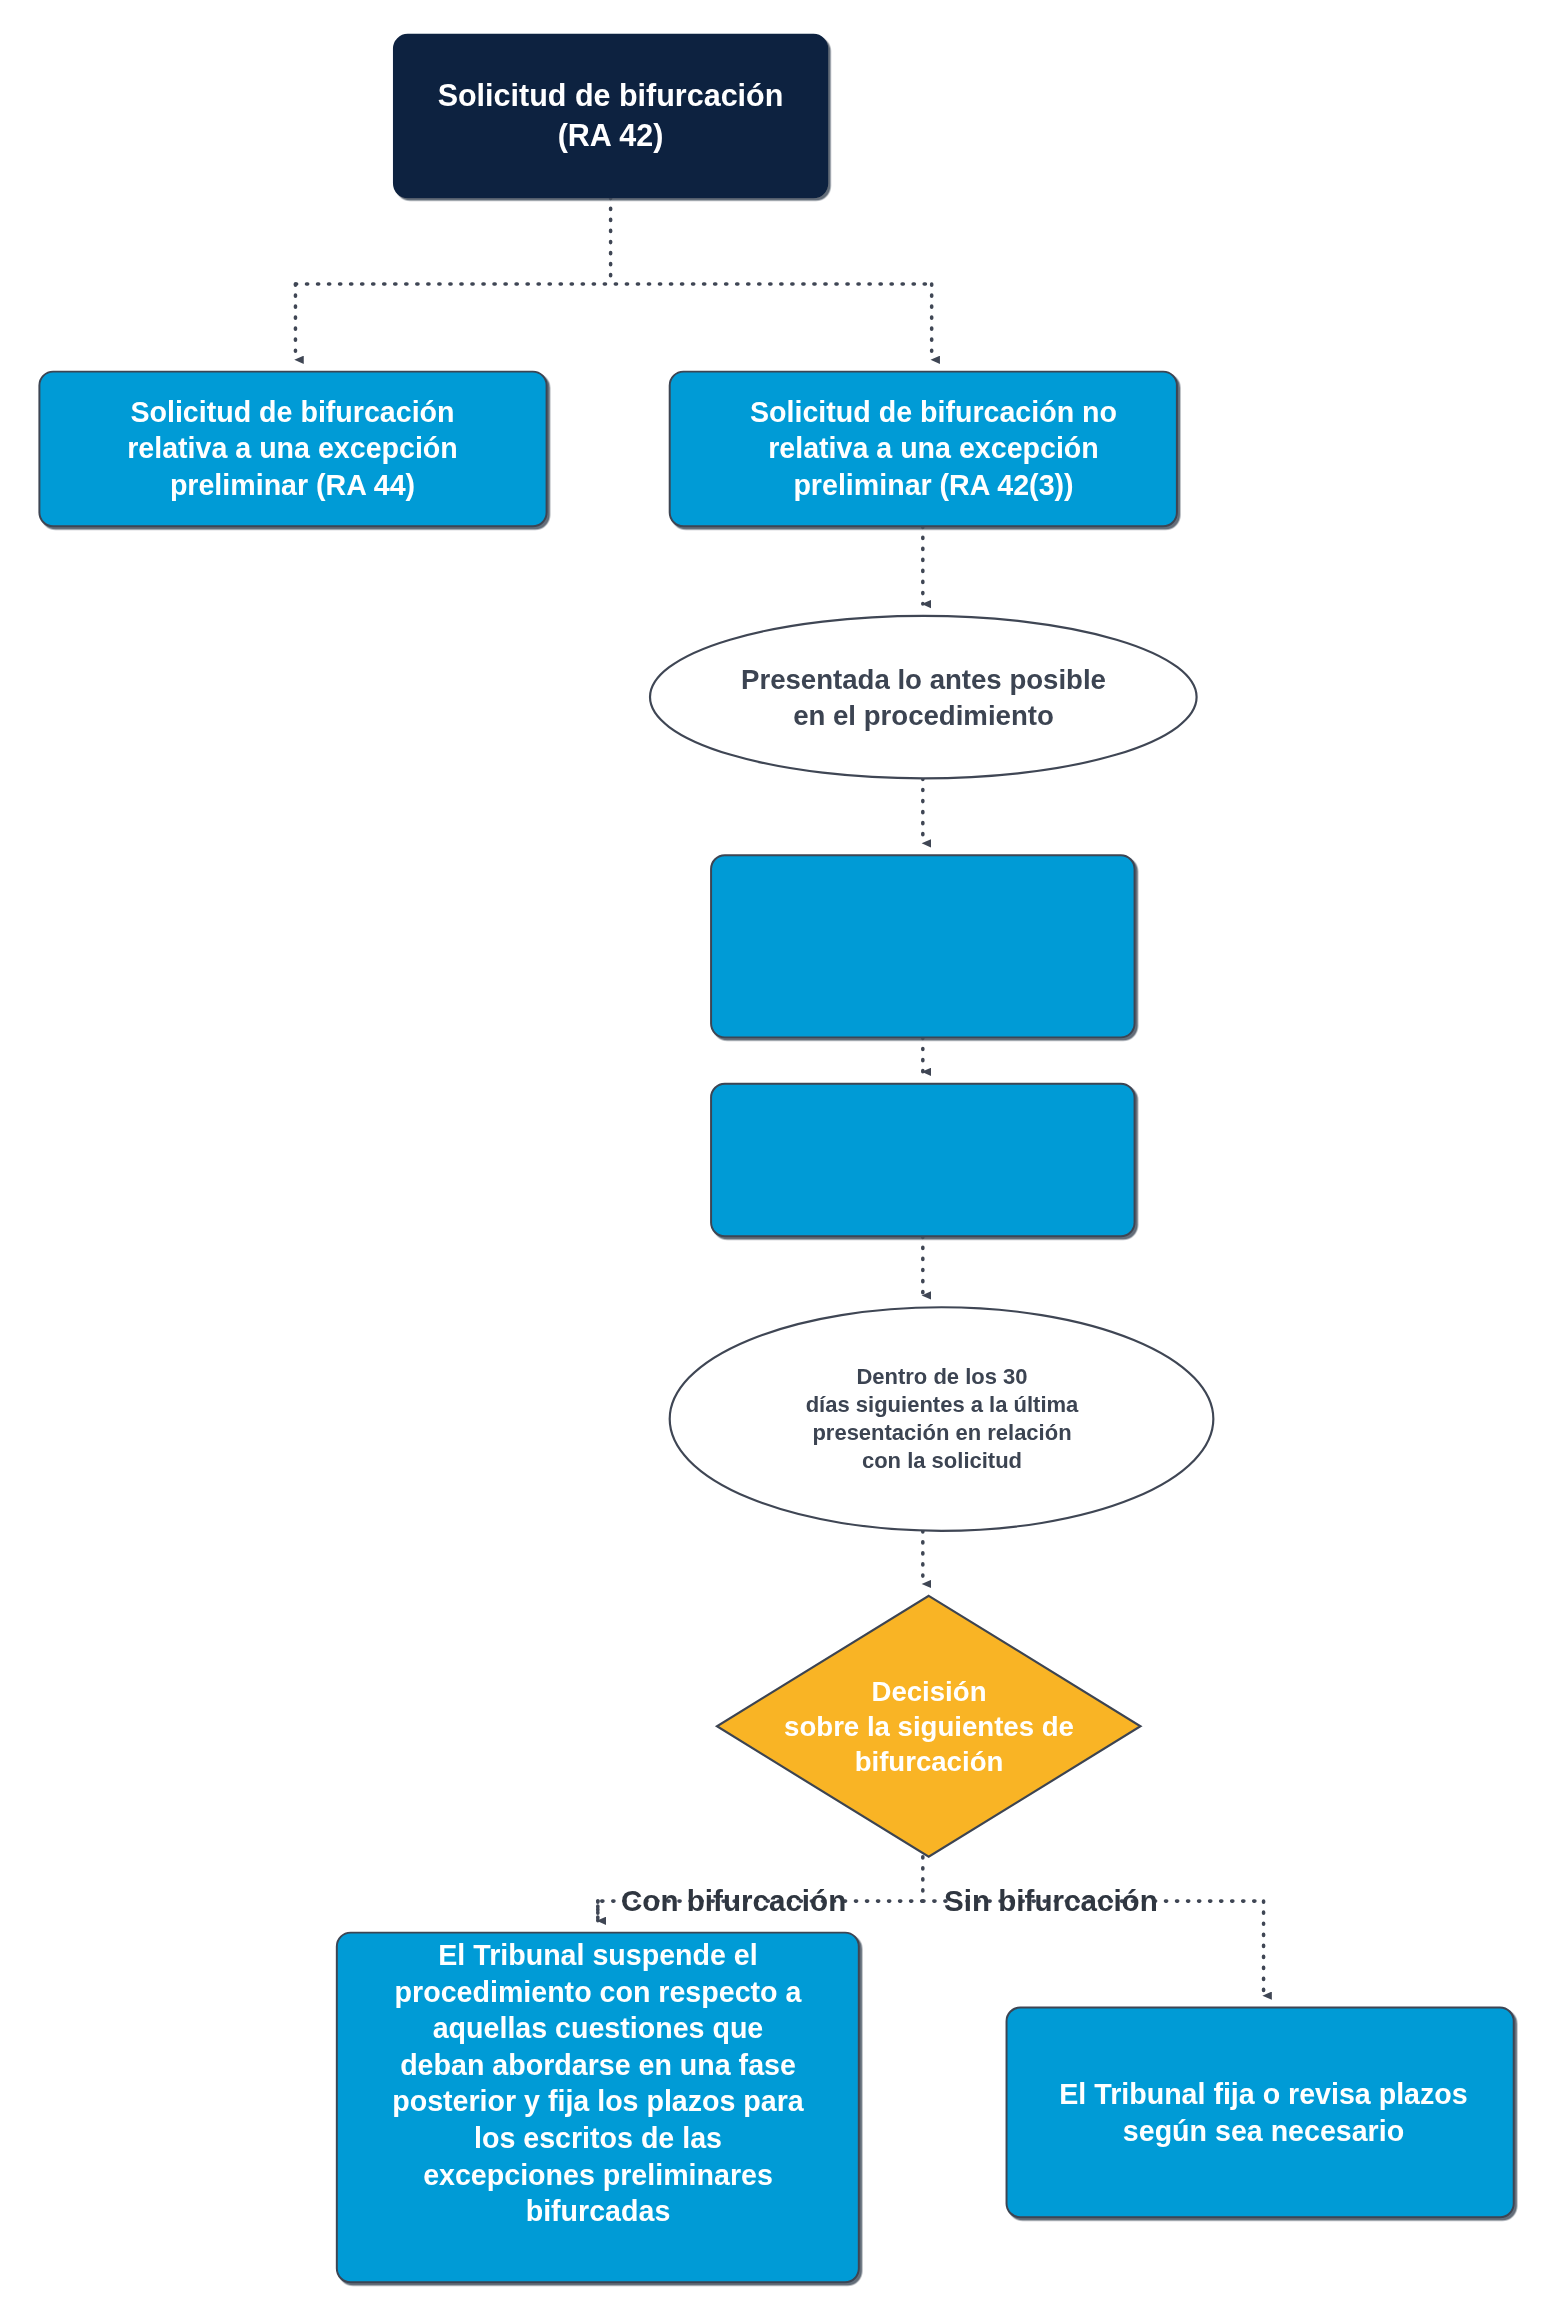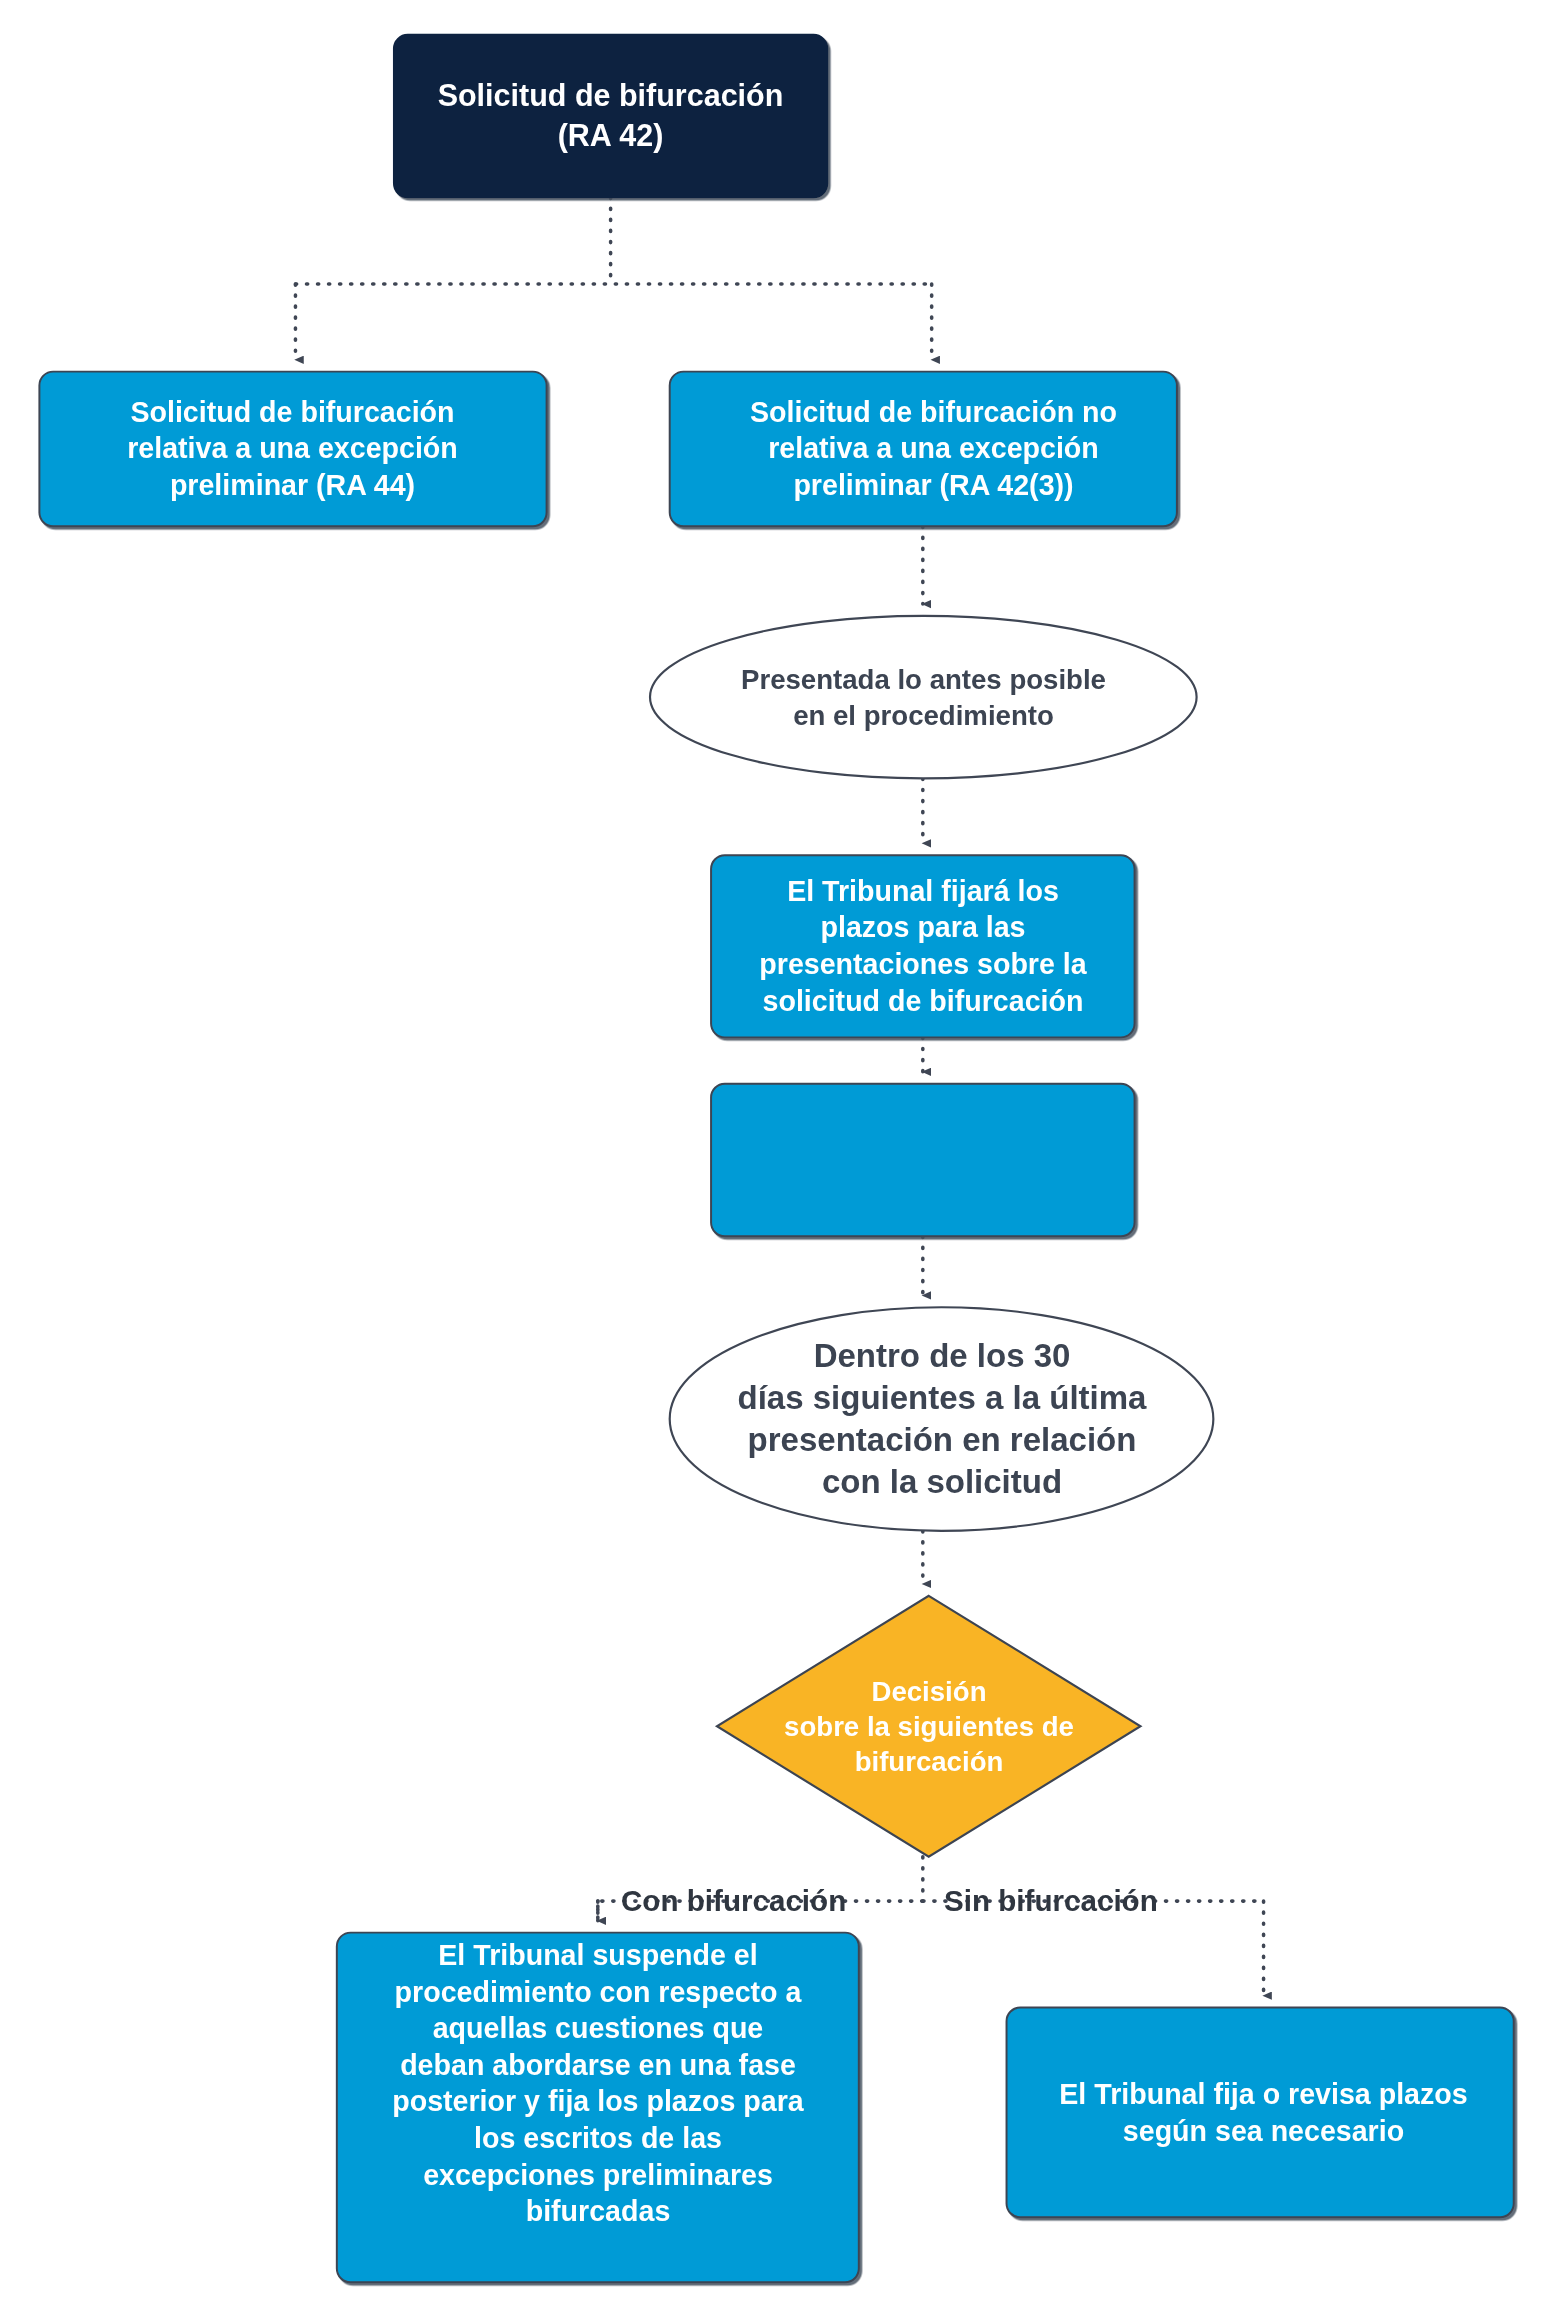--- a/index.html
+++ b/index.html
@@ -127,27 +127,23 @@
 relativa a una excepción
 preliminar (RA 44)</div>
 
   <div class="node-text txt-on-fill" style="left:680px; top:371px; width:507px; height:155px; font-size:28.6px;">Solicitud de bifurcación no
 relativa a una excepción
 preliminar (RA 42(3))</div>
 
   <div class="node-text txt-on-white" style="left:650px; top:616px; width:547px; height:163px; font-size:27.6px;">Presentada lo antes posible
 en el procedimiento</div>
 
-  <div class="node-text txt-on-fill" style="left:711px; top:855px; width:424px; height:182px; font-size:28.6px;">El Tribunal fijará los
-plazos para las
-presentaciones sobre la
-solicitud de bifurcación</div>
 
 
-  <div class="node-text txt-on-white" style="left:670px; top:1307px; width:544px; height:224px; font-size:33px;">Dentro de los 30
+  <div class="node-text txt-on-white" style="left:670px; top:1307px; width:544px; height:224px; font-size:22px;">Dentro de los 30
 días siguientes a la última
 presentación en relación
 con la solicitud</div>
 
   <div class="node-text txt-on-fill" style="left:717px; top:1596px; width:424px; height:261px; font-size:27.6px;">Decisión
 sobre la siguientes de
 bifurcación</div>
 
   <div class="node-text txt-on-fill" style="left:337px; top:1933px; width:522px; height:350px; font-size:28.6px; align-items:flex-start; padding-top:4px; box-sizing:border-box;">El Tribunal suspende el
 procedimiento con respecto a

